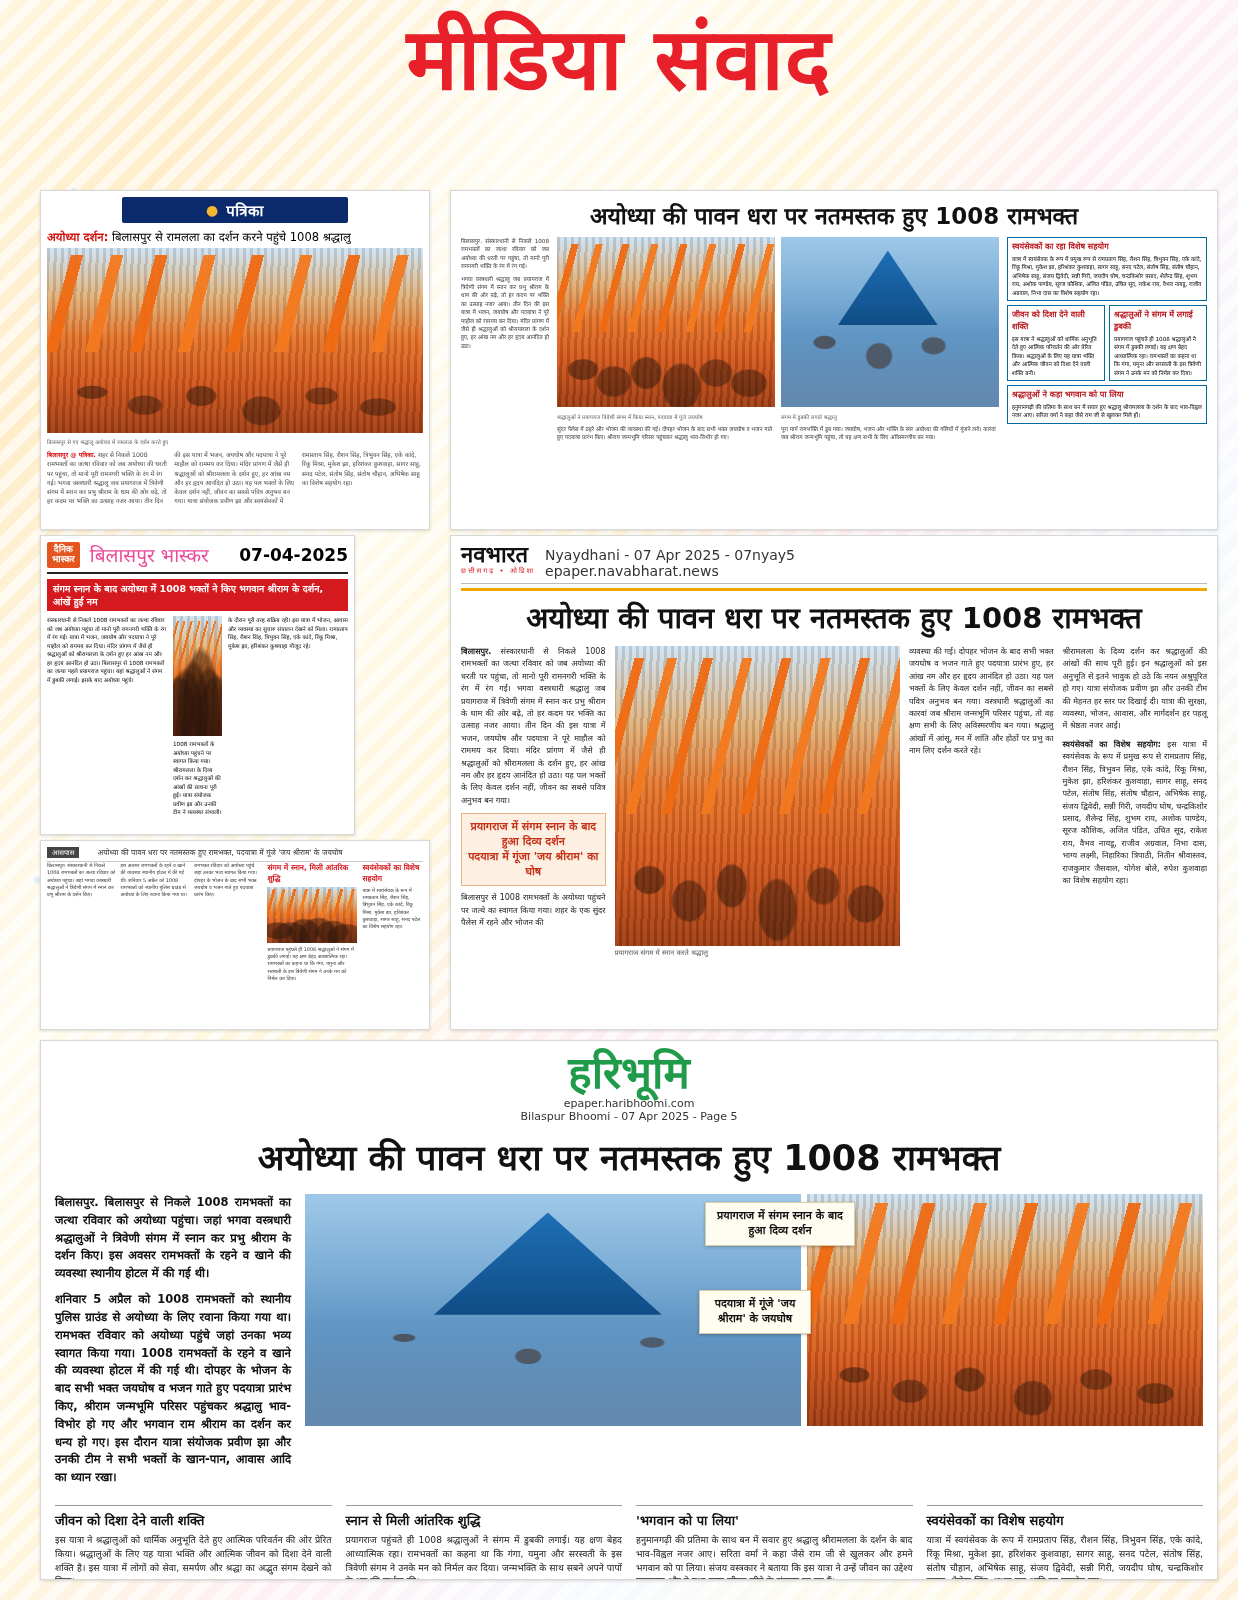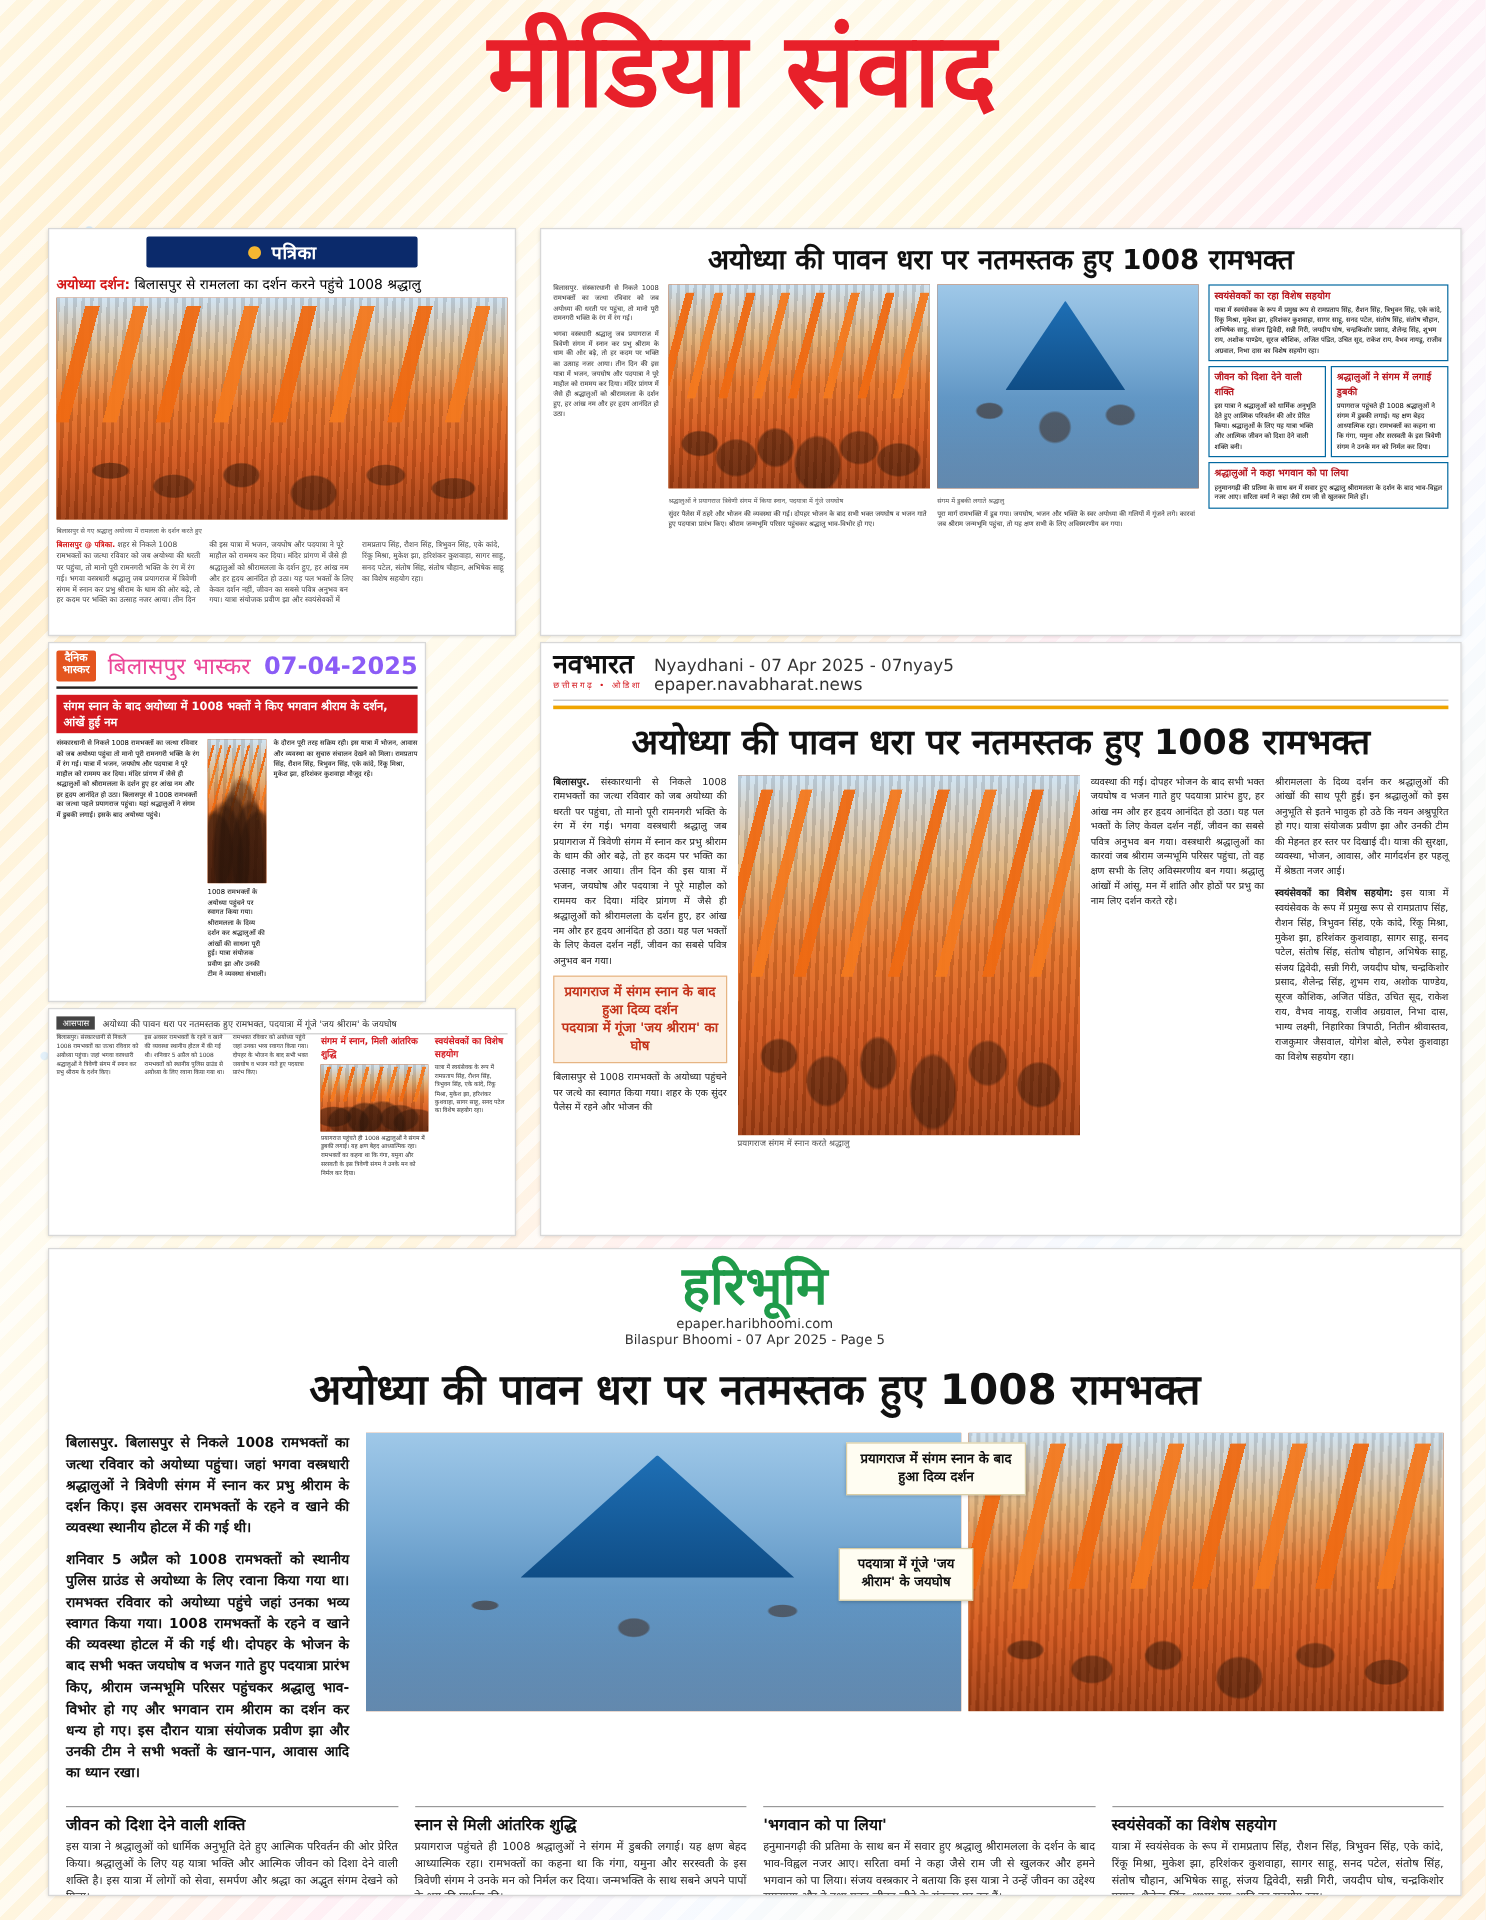--- a/index.html
+++ b/index.html
@@ -135,31 +135,31 @@
   .sidebox h4 { margin:0 0 2px; font-size:8px; color:#b8171f; }
   .twoup { display:flex; gap:4px; }
   .twoup > div { flex:1; }
   .capt { font-size:5.4px; color:#555; margin-top:2px; }
 
   
   #bhaskar { left:30px; top:525px; width:315px; height:300px; padding:6px; }
   .bh-head { display:flex; align-items:center; gap:10px; border-bottom:2px solid #222; padding-bottom:4px; margin-bottom:5px;}
   .bh-logo { background:#e4551f; color:#fff; font-size:9px; font-weight:bold; padding:3px 5px; line-height:1.1; text-align:center; border-radius:2px;}
   .bh-name { font-size:19px; font-weight:normal; color:#ec4899; }
-  .bh-date { margin-left:auto; font-size:20px; font-weight:bold; color:#8b5cf6; }
+  .bh-date { margin-left:auto; font-size:17px; font-weight:bold; color:#000000; }
   .redstrip { background:#d4191f; color:#fff; font-size:9.5px; font-weight:bold; padding:3px 6px; margin-bottom:5px; }
   .bh-body { display:flex; gap:6px; }
   .bh-body .txt { width:120px; font-size:5.7px; line-height:1.5; }
   .bh-body .mid { flex:1; }
   .bh-body .mid .photo { height:120px; margin-bottom:4px; }
 
   
   #aaj { left:30px; top:830px; width:390px; height:190px; padding:6px; }
   .aaj-tag { display:inline-block; background:#444; color:#fff; font-size:7px; padding:1px 5px; }
-  #aaj .aaj-top { display:flex; align-items:center; gap:6px; font-size:7.5px; color:#333; border-bottom:1px solid #ccc; padding-bottom:3px;}
+  #aaj .aaj-top { display:flex; align-items:flex-start; gap:18px; font-size:7.5px; color:#333; border-bottom:1px solid #ccc; padding-bottom:3px;}
   #aaj h3 { margin:4px 0 5px; font-size:17px; font-weight:bold; color:#111; }
   .aaj-cols { display:flex; gap:5px; }
   .aaj-cols .c { font-size:4.9px; line-height:1.5; color:#333; }
   .aaj-cols .c1{width:70px;} .aaj-cols .c2{width:70px;} .aaj-cols .c3{width:70px;}
   .aaj-cols .c4{width:92px;} .aaj-cols .c5{width:62px;}
   .mini-head { font-size:7.5px; font-weight:bold; color:#d4191f; margin-bottom:2px; }
   .aaj-cols .photo { height:56px; margin-bottom:3px; }
 
   
   #navbharat { left:440px; top:525px; width:768px; height:495px; padding:8px 10px; }

